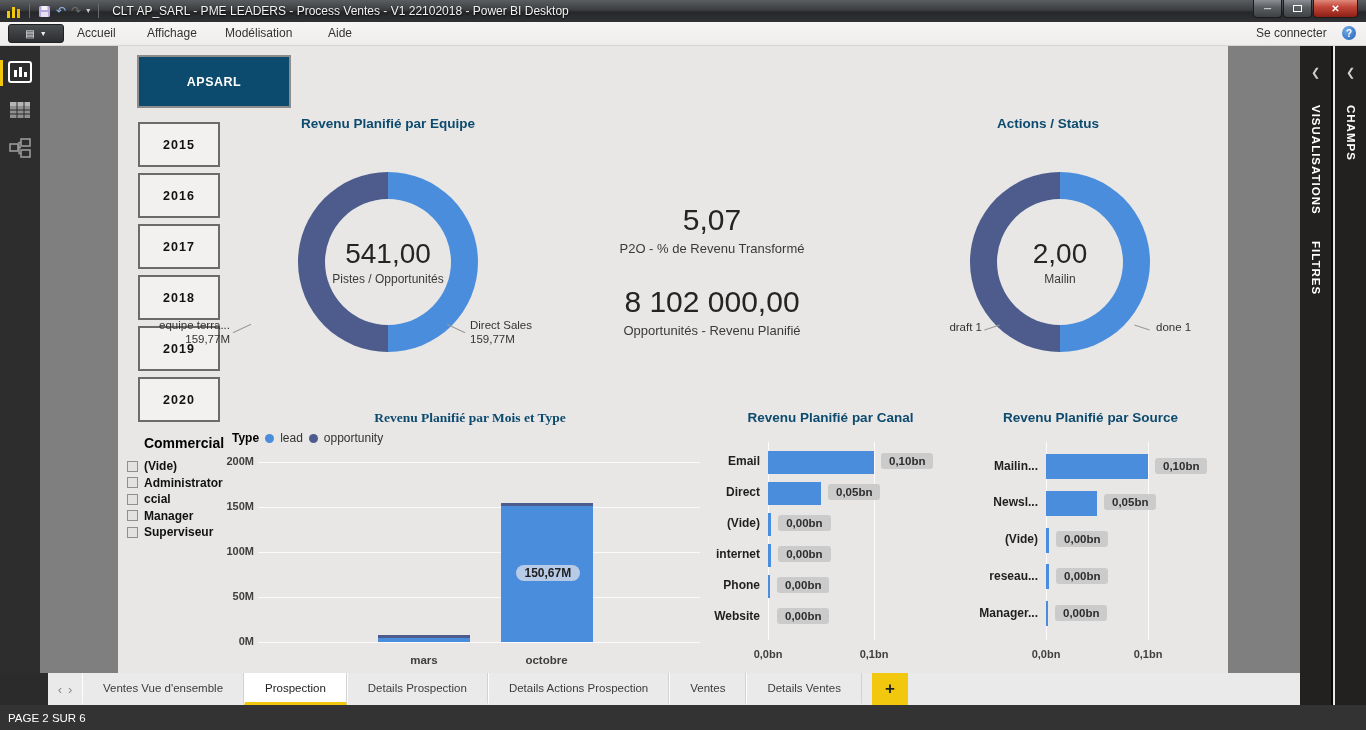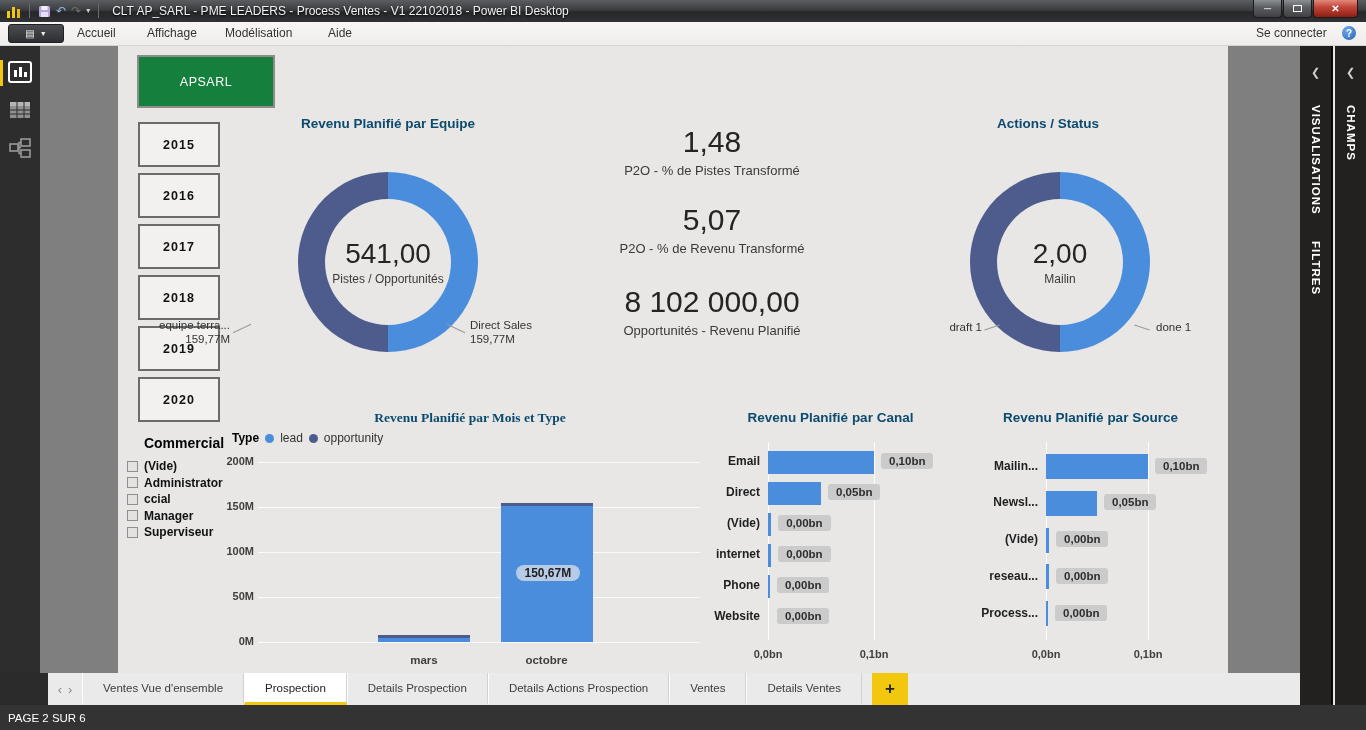--- a/index.html
+++ b/index.html
@@ -43,22 +43,22 @@
   .margin-r { position:absolute; left:1228px; top:46px; width:72px; height:627px; background:#7f7f7f; }
   .canvas { position:absolute; left:118px; top:46px; width:1110px; height:627px; background:#e8e7e6; font-size:12px; color:#222; }
 
   .rpanel { position:absolute; top:46px; height:659px; background:#222120; color:#fff; }
   .rpanel.p1 { left:1300px; width:33px; border-right:2px solid #070707; }
   .rpanel.p2 { left:1335px; width:31px; }
   .rp-chev { text-align:center; color:#cfcfcf; font-size:11px; padding-top:20px; }
   .rp-label { writing-mode:vertical-rl; font-size:11.5px; font-weight:bold; letter-spacing:1px; color:#fff; margin:26px auto 0; display:block; text-align:left; }
 
   
-  .company-btn { position:absolute; left:19px; top:9px; width:138px; height:53px; background:#15803d;
-    border:2px solid #8c8c8c; color:#fff; font-weight:normal; font-size:12.5px;
+  .company-btn { position:absolute; left:19px; top:9px; width:154px; height:53px; background:#0c4a6e;
+    border:2px solid #8c8c8c; color:#fff; font-weight:bold; font-size:12.5px;
     display:flex; align-items:center; justify-content:center; letter-spacing:.5px; }
   .status-row { position:absolute; left:182px; top:9px; width:899px; height:53px; display:flex; gap:4px; }
   .status-btn { flex:1; background:#b5b5b5; color:#141414; font-weight:bold; font-size:12px;
     display:flex; align-items:center; justify-content:center; }
   .years-col { position:absolute; left:20px; top:76px; width:82px; }
   .year-btn { width:82px; height:45px; margin-bottom:6px; background:#f2f1f0; border:2px solid #6b6b6b;
     color:#111; font-weight:bold; font-size:12.5px; display:flex; align-items:center; justify-content:center; letter-spacing:1px; }
   .commercial-h { position:absolute; left:10px; top:389px; width:112px; text-align:center; font-weight:bold; font-size:14px; color:#000; }
   .comm-list { position:absolute; left:9px; top:412px; width:115px; }
   .comm-row { display:flex; align-items:center; height:16.5px; }
@@ -247,24 +247,20 @@
       <div>equipe terra...</div>
         <div>159,77M</div>
     </div>
     <div class="dlabel" style="left:352px; top:272px; width:120px;">
       <div>Direct Sales</div>
         <div>159,77M</div>
     </div>
     <div class="leader" style="left:114px; top:282px; transform:rotate(-25deg);"></div>
     <div class="leader" style="left:328px; top:282px; transform:rotate(25deg);"></div>
 
-    <div class="kpi" style="top:80px;">
-      <div class="v">1,48</div>
-        <div class="l">P2O - % de Pistes Transformé</div>
-    </div>
     <div class="kpi" style="top:158px;">
       <div class="v">5,07</div>
         <div class="l">P2O - % de Revenu Transformé</div>
     </div>
     <div class="kpi" style="top:240px;">
       <div class="v">8 102 000,00</div>
         <div class="l">Opportunités - Revenu Planifié</div>
     </div>
 
     <div class="vtitle" style="left:830px; top:70px; width:200px;">Actions / Status</div>
@@ -348,21 +344,21 @@
         <div class="chip" style="left: 197px; top: 15.7px;">0,10bn</div>
         <div class="hlabel" style="top: 53.4px; width: 80px; left: 0px;">Newsl...</div>
         <div class="hbar" style="left: 88px; top: 48.9px; width: 51px; height: 25px; background: rgb(74, 141, 220);"></div>
         <div class="chip" style="left: 146px; top: 52.4px;">0,05bn</div>
         <div class="hlabel" style="top: 90.1px; width: 80px; left: 0px;">(Vide)</div>
         <div class="hbar" style="left: 88px; top: 85.6px; width: 3.06px; height: 25px; background: rgb(74, 141, 220);"></div>
         <div class="chip" style="left: 98.06px; top: 89.1px;">0,00bn</div>
         <div class="hlabel" style="top: 126.8px; width: 80px; left: 0px;">reseau...</div>
         <div class="hbar" style="left: 88px; top: 122.3px; width: 3.06px; height: 25px; background: rgb(74, 141, 220);"></div>
         <div class="chip" style="left: 98.06px; top: 125.8px;">0,00bn</div>
-        <div class="hlabel" style="top: 163.5px; width: 80px; left: 0px;">Process...</div>
+        <div class="hlabel" style="top: 163.5px; width: 80px; left: 0px;">Manager...</div>
         <div class="hbar" style="left: 88px; top: 159px; width: 1.5px; height: 25px; background: rgb(74, 141, 220);"></div>
         <div class="chip" style="left: 97px; top: 162.5px;">0,00bn</div>
       </div>
 
   </div>
 
   <div class="tabstrip">
     <div class="tab-corner"></div>
     <div class="tab-nav">
       <span>‹</span>

